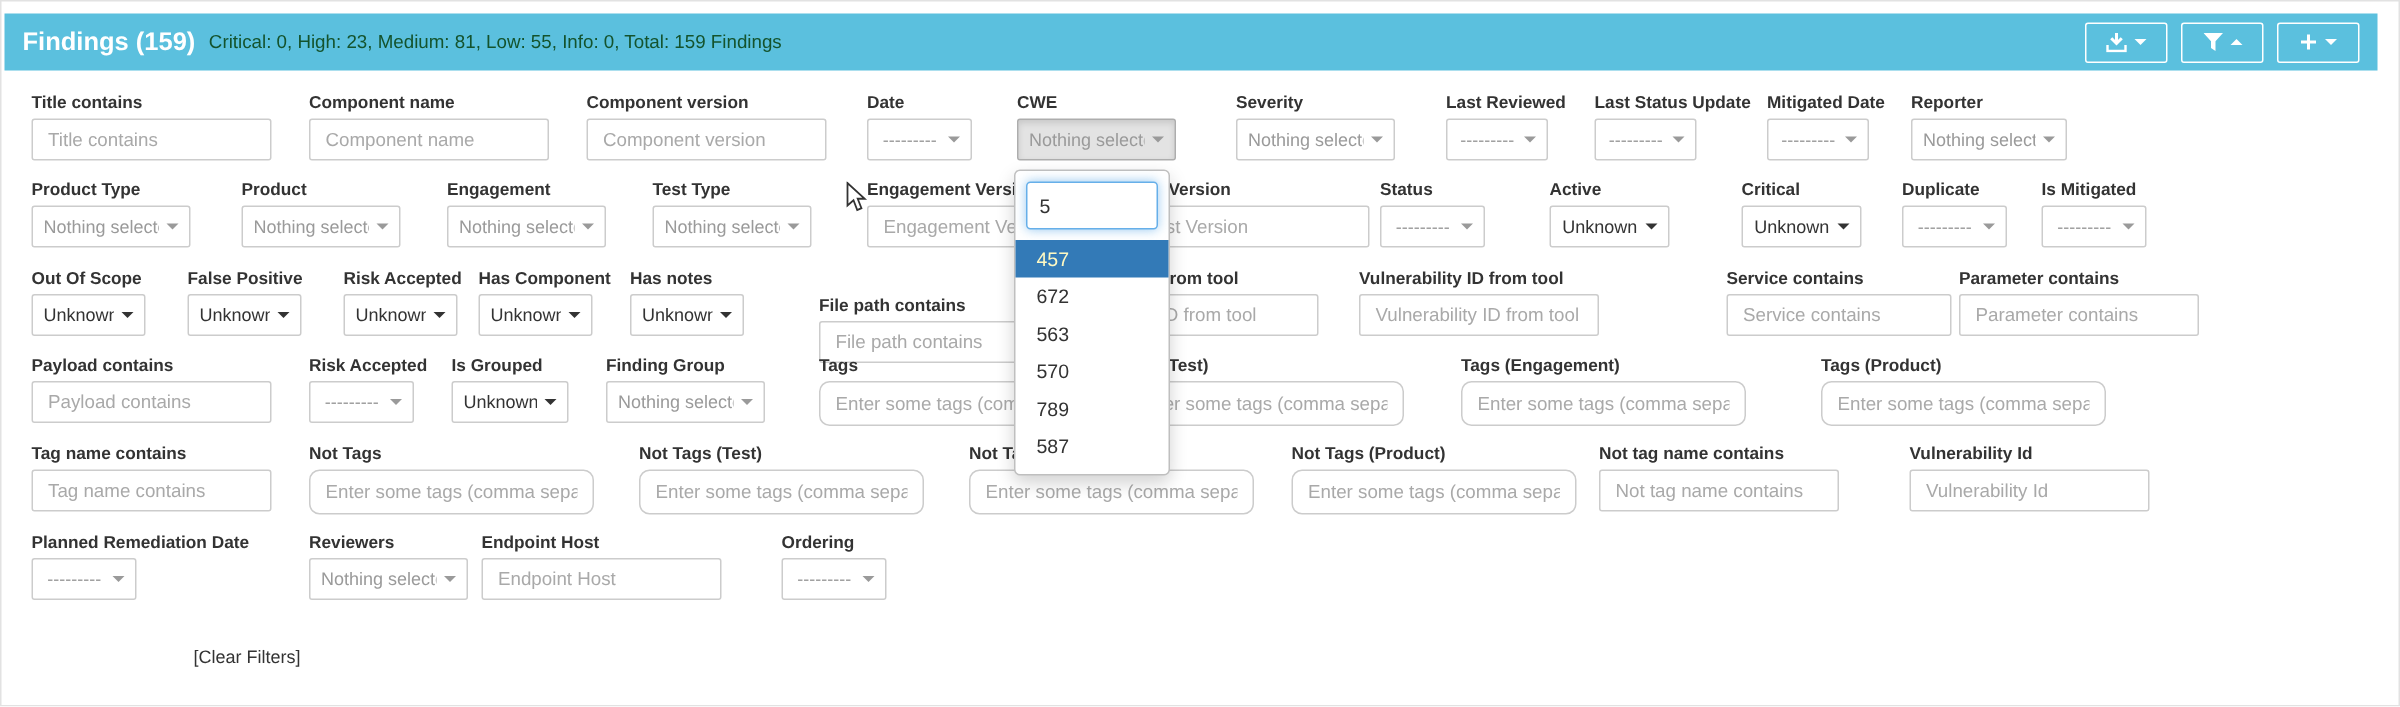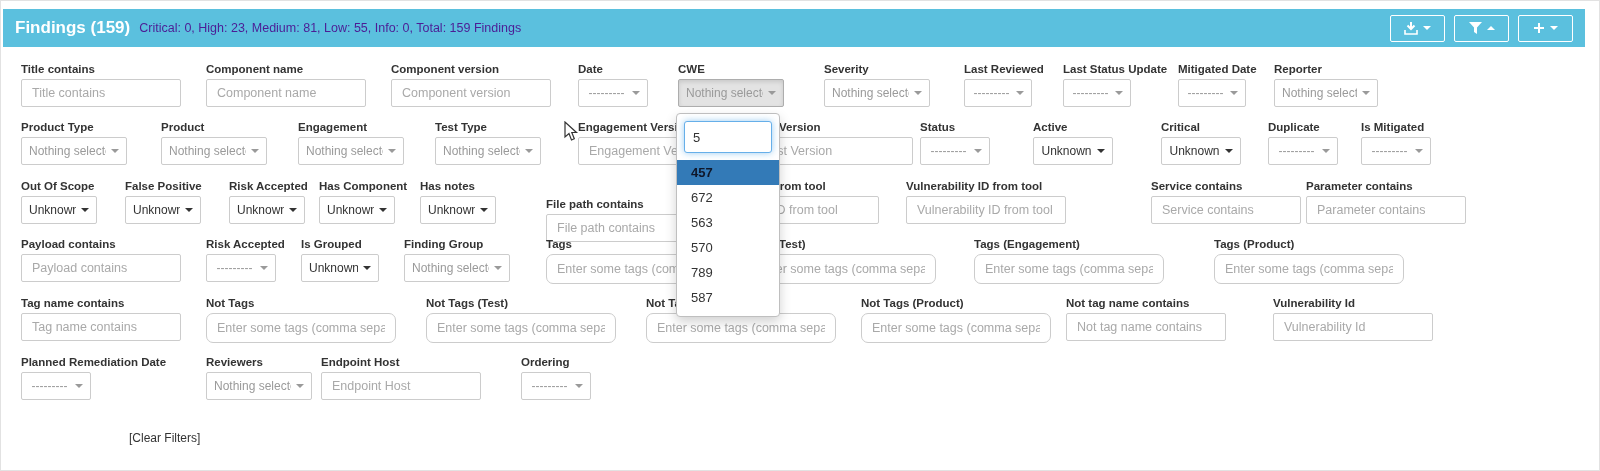--- a/index.html
+++ b/index.html
@@ -2,21 +2,21 @@
 <html><head>
 <meta charset="utf-8">
 <style>
   html,body{margin:0;padding:0;background:#fff;}
   body{font-family:"Liberation Sans","DejaVu Sans",sans-serif;}
   #page{position:relative;width:1598px;height:469px;background:#fff;border:1px solid #e2e2e2;overflow:hidden;}
 
   
   .hdr{position:absolute;left:2px;top:8px;width:1582px;height:38px;background:#5bc0de;display:flex;align-items:center;padding:0 12px;box-sizing:border-box;text-align:center;}
   .hdr-title{color:#fff;font-size:17px;font-weight:bold;white-space:nowrap;}
-  .hdr-sub{color:#4c1d95;font-size:12.5px;margin-left:9px;white-space:nowrap;}
+  .hdr-sub{color:#14532d;font-size:12.5px;margin-left:9px;white-space:nowrap;}
   .hdr-btns{margin-left:auto;display:flex;gap:9px;}
   .hbtn{width:53px;height:25px;border:1px solid #fff;border-radius:2px;background:transparent;display:flex;align-items:center;justify-content:center;gap:5px;cursor:pointer;}
   .caret-dn{width:0;height:0;border-left:4px solid transparent;border-right:4px solid transparent;border-top:4px solid currentColor;display:inline-block;}
   .caret-up{width:0;height:0;border-left:4px solid transparent;border-right:4px solid transparent;border-bottom:4px solid currentColor;display:inline-block;}
   .wh{color:#fff;}
 
   
   .f{position:absolute;}
   .lbl{font-size:11.5px;font-weight:bold;color:#333;margin-bottom:4px;white-space:nowrap;}
   .txt{display:block;width:100%;height:28px;border:1px solid #ccc;border-radius:2px;background:#fff;font-family:inherit;font-size:12.5px;color:#555;padding:0 10px;box-sizing:border-box;overflow:hidden;}
@@ -27,21 +27,21 @@
   .sel .c{margin-left:5px;flex:0 0 auto;}
   .dim{color:#9a9a9a;}
   .drk{color:#333;}
   .sel-open{background:#e3e3e3;border-color:#adadad;box-shadow:inset 0 2px 4px rgba(0,0,0,.12);}
 
   
   .panel{position:absolute;left:675px;top:112px;width:104px;height:204px;background:#fff;border:1px solid #bfbfbf;border-radius:4px;box-shadow:0 5px 12px rgba(0,0,0,.18);z-index:20;box-sizing:border-box;padding-top:7px;}
   .psearch{display:block;width:88px;height:32px;margin:0 auto;border:1px solid #66afe9;border-radius:3px;box-shadow:0 0 7px rgba(102,175,233,.65);font-family:inherit;font-size:13px;color:#333;padding:0 8px;box-sizing:border-box;outline:none;}
   .plist{margin-top:7px;}
   .pitem{height:25px;line-height:25px;font-size:13px;color:#333;padding-left:14px;cursor:pointer;}
-  .pitem.active{background:#337ab7;color:#0f172a;font-weight:bold;}
+  .pitem.active{background:#337ab7;color:#fef9c3;}
 
   
   .apply{position:absolute;left:20px;top:424px;height:26px;background:#4e5d6c;color:#fff;border:1px solid #46535f;border-radius:3px;font-family:inherit;font-size:12px;font-weight:bold;display:flex;align-items:center;gap:6px;padding:0 11px;cursor:pointer;}
   .clear{position:absolute;left:128px;top:430px;font-size:12px;color:#333;cursor:pointer;}
 
   .cursor{position:absolute;left:563px;top:120px;z-index:40;pointer-events:none;}
 </style>
 </head>
 <body>
 

